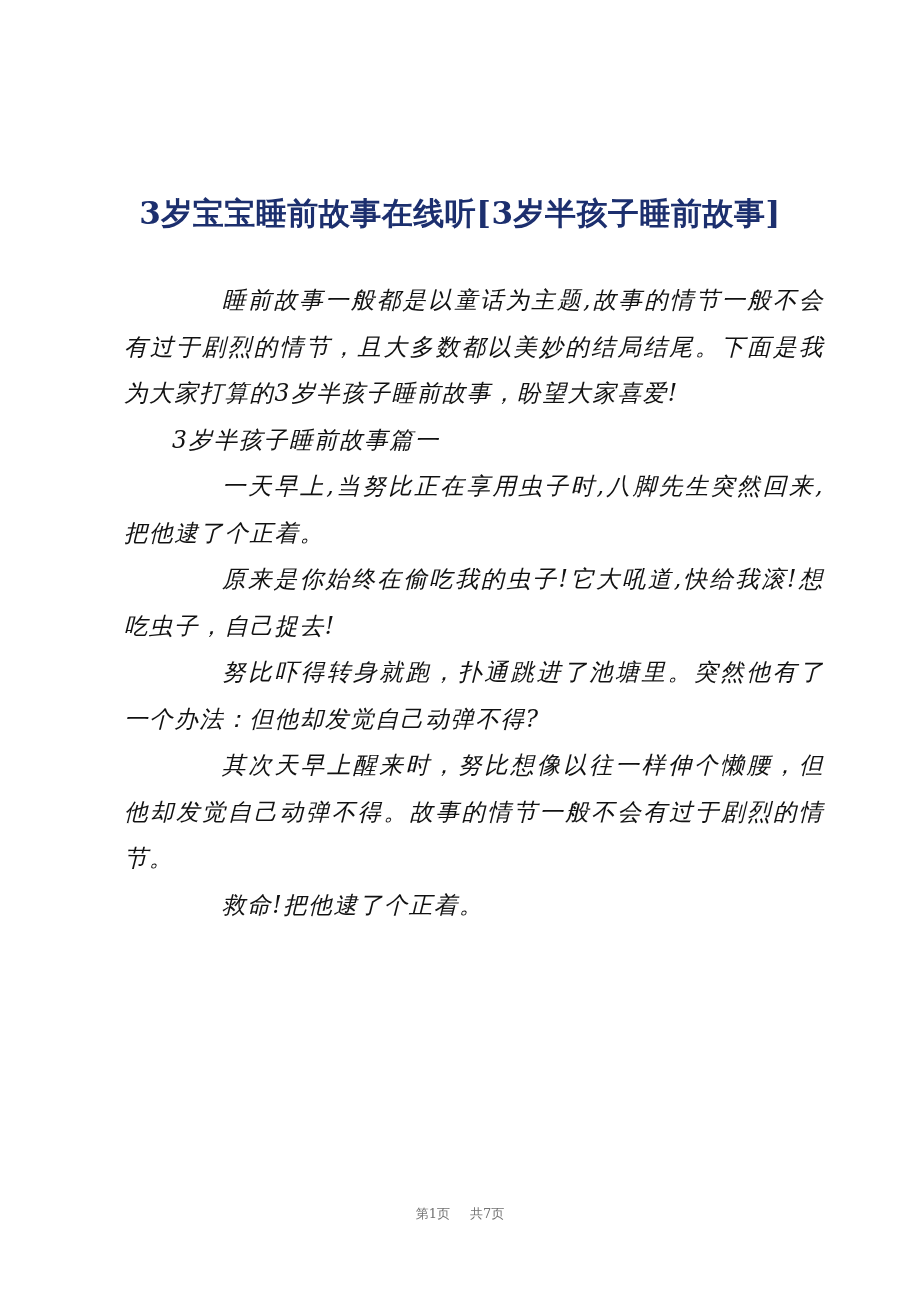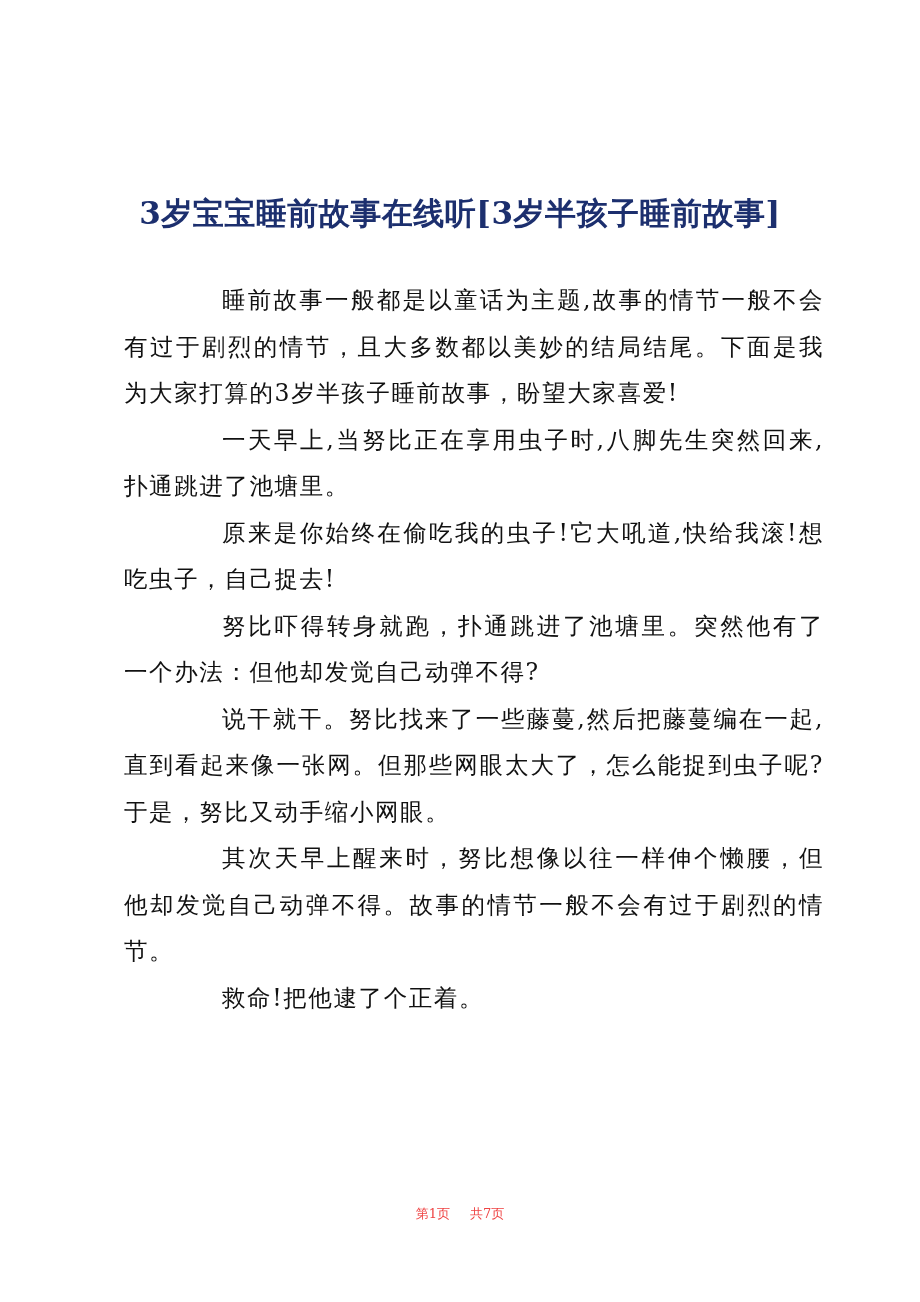--- a/index.html
+++ b/index.html
@@ -32,56 +32,57 @@
       color: #1c2f6e;
       letter-spacing: 0.5px;
       margin: 0;
       line-height: 50px;
     }
     .body-text {
       position: absolute;
       top: 277px;
       left: 124px;
       width: 700px;
+      font-style: italic;
     }
     .para {
       margin: 0;
       font-size: 23.5px;
       line-height: 46.5px;
       text-indent: 98px;
       letter-spacing: 1.6px;
       text-align: justify;
       text-align-last: left;
     }
     .para.heading {
       text-indent: 48px;
     }
     .footer {
       position: absolute;
       top: 1205px;
       left: 0;
       width: 920px;
       text-align: center;
       font-size: 13px;
-      color: #ef4444;
+      color: #737373;
     }
     .footer span { margin: 0 8px; }
   </style>
 </head>
 <body>
 
 <div class="page">
   <h1 class="title">3岁宝宝睡前故事在线听[3岁半孩子睡前故事]</h1>
 
   <div class="body-text">
     <p class="para">睡前故事一般都是以童话为主题,故事的情节一般不会有过于剧烈的情节，且大多数都以美妙的结局结尾。下面是我为大家打算的3岁半孩子睡前故事，盼望大家喜爱!</p>
-    <p class="para">一天早上,当努比正在享用虫子时,八脚先生突然回来,扑通跳进了池塘里。</p>
+    <p class="para heading">3岁半孩子睡前故事篇一</p>
+    <p class="para">一天早上,当努比正在享用虫子时,八脚先生突然回来,把他逮了个正着。</p>
     <p class="para">原来是你始终在偷吃我的虫子!它大吼道,快给我滚!想吃虫子，自己捉去!</p>
     <p class="para">努比吓得转身就跑，扑通跳进了池塘里。突然他有了一个办法：但他却发觉自己动弹不得?</p>
-    <p class="para">说干就干。努比找来了一些藤蔓,然后把藤蔓编在一起,直到看起来像一张网。但那些网眼太大了，怎么能捉到虫子呢?于是，努比又动手缩小网眼。</p>
     <p class="para">其次天早上醒来时，努比想像以往一样伸个懒腰，但他却发觉自己动弹不得。故事的情节一般不会有过于剧烈的情节。</p>
     <p class="para">救命!把他逮了个正着。</p>
   </div>
 
   <div class="footer">
     <span>第1页</span>
     <span>共7页</span>
   </div>
 </div>
 

